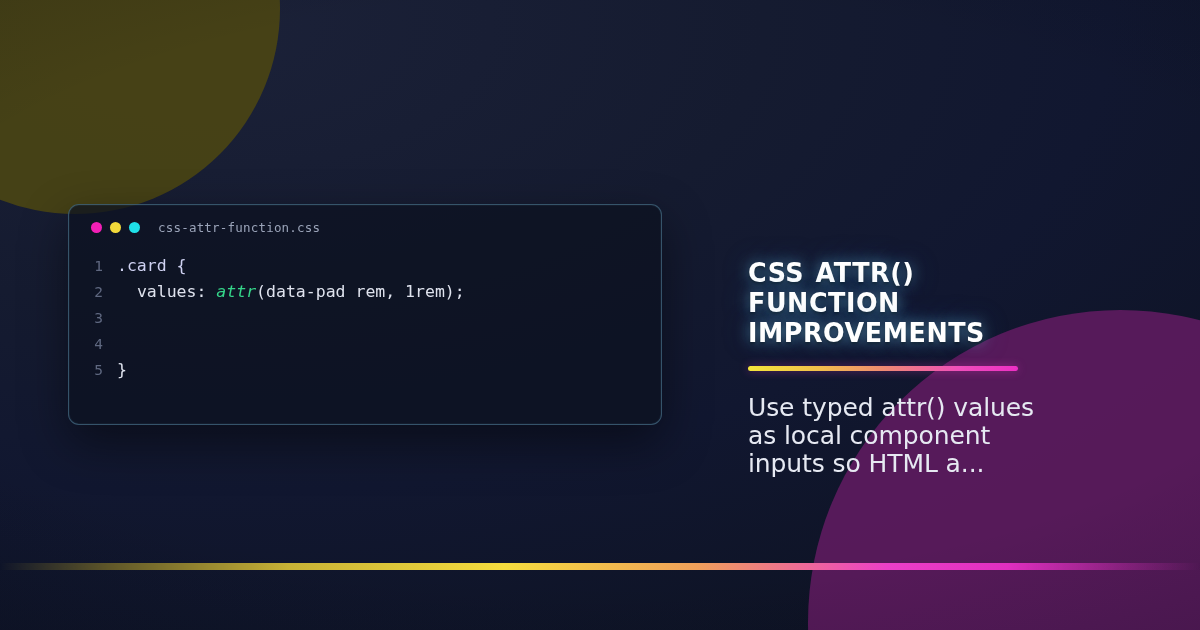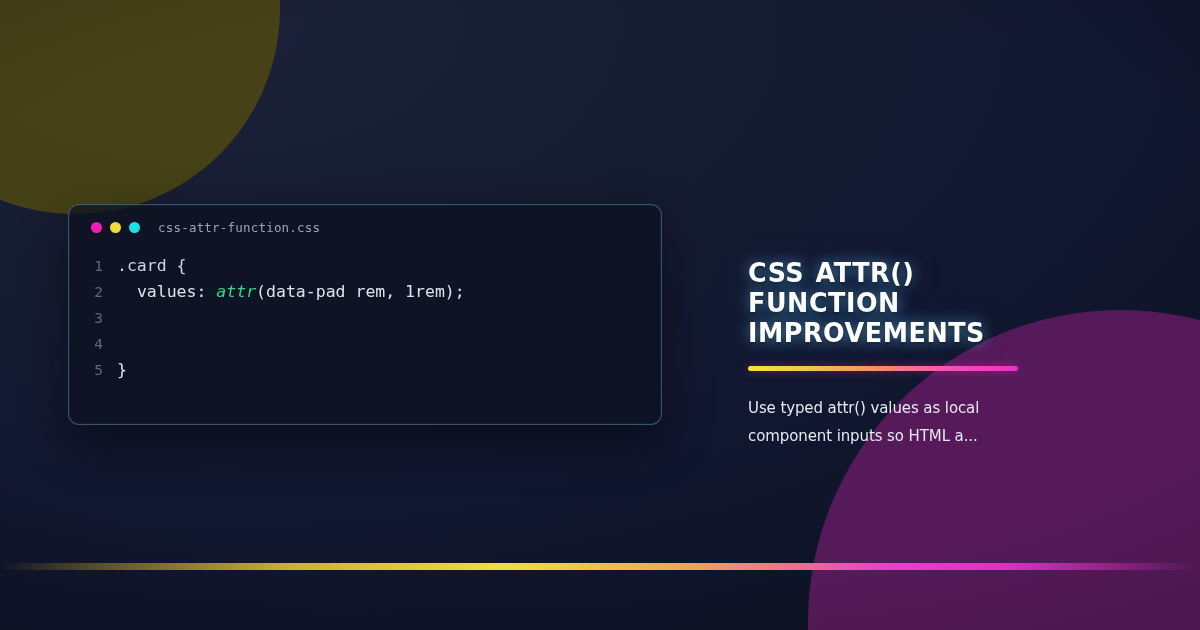--- a/index.html
+++ b/index.html
@@ -173,21 +173,21 @@
     height: 5px;
     border-radius: 3px;
     background: linear-gradient(90deg, #f5e53b 0%, #f3c04b 26%, #f08b72 50%, #ef4fbb 78%, #ec2fc4 100%);
     box-shadow: 0 0 10px rgba(236, 60, 190, 0.4);
   }
 
   #subtitle {
     margin-top: 23px;
     width: 300px;
     font-family: "DejaVu Sans", sans-serif;
-    font-size: 15px;
+    font-size: 25px;
     line-height: 28px;
     color: #e6e9f2;
     letter-spacing: -0.1px;
   }
 </style>
 </head>
 <body>
 
 <div id="og-card">
 

